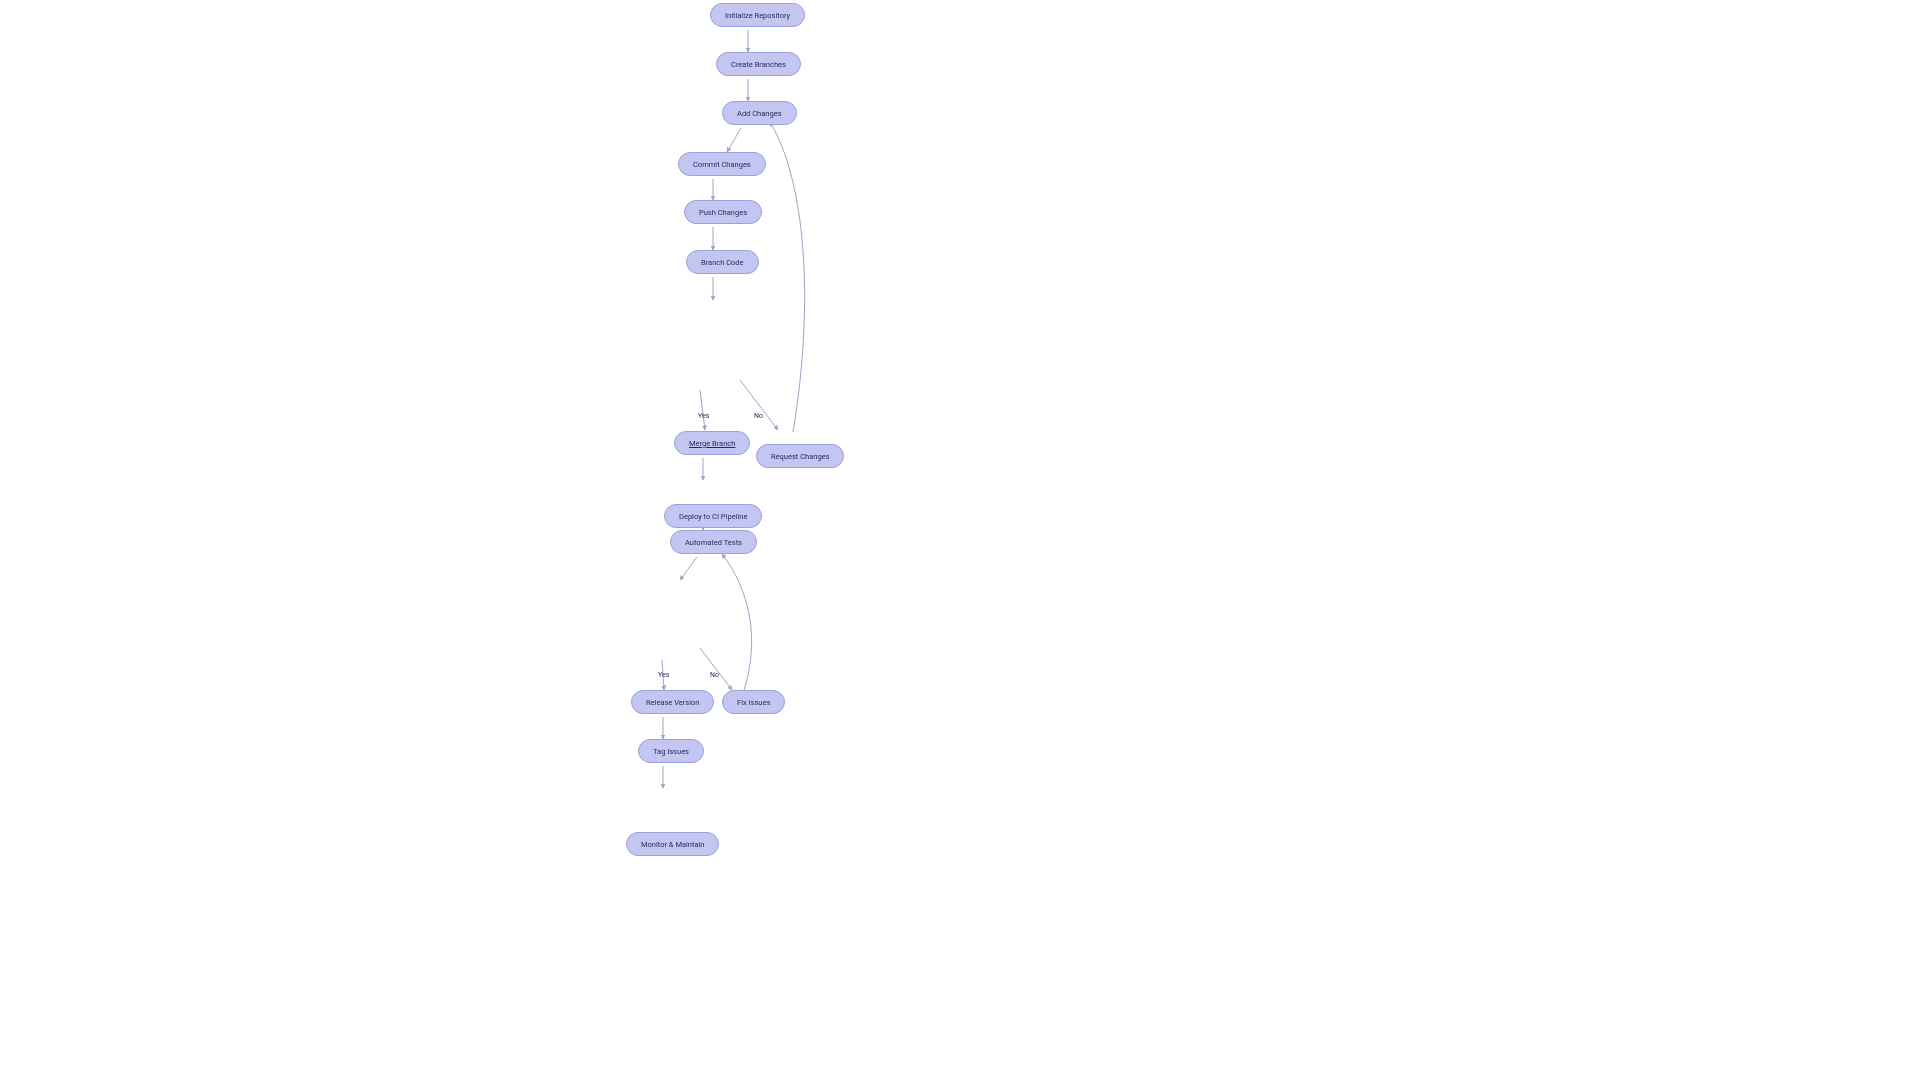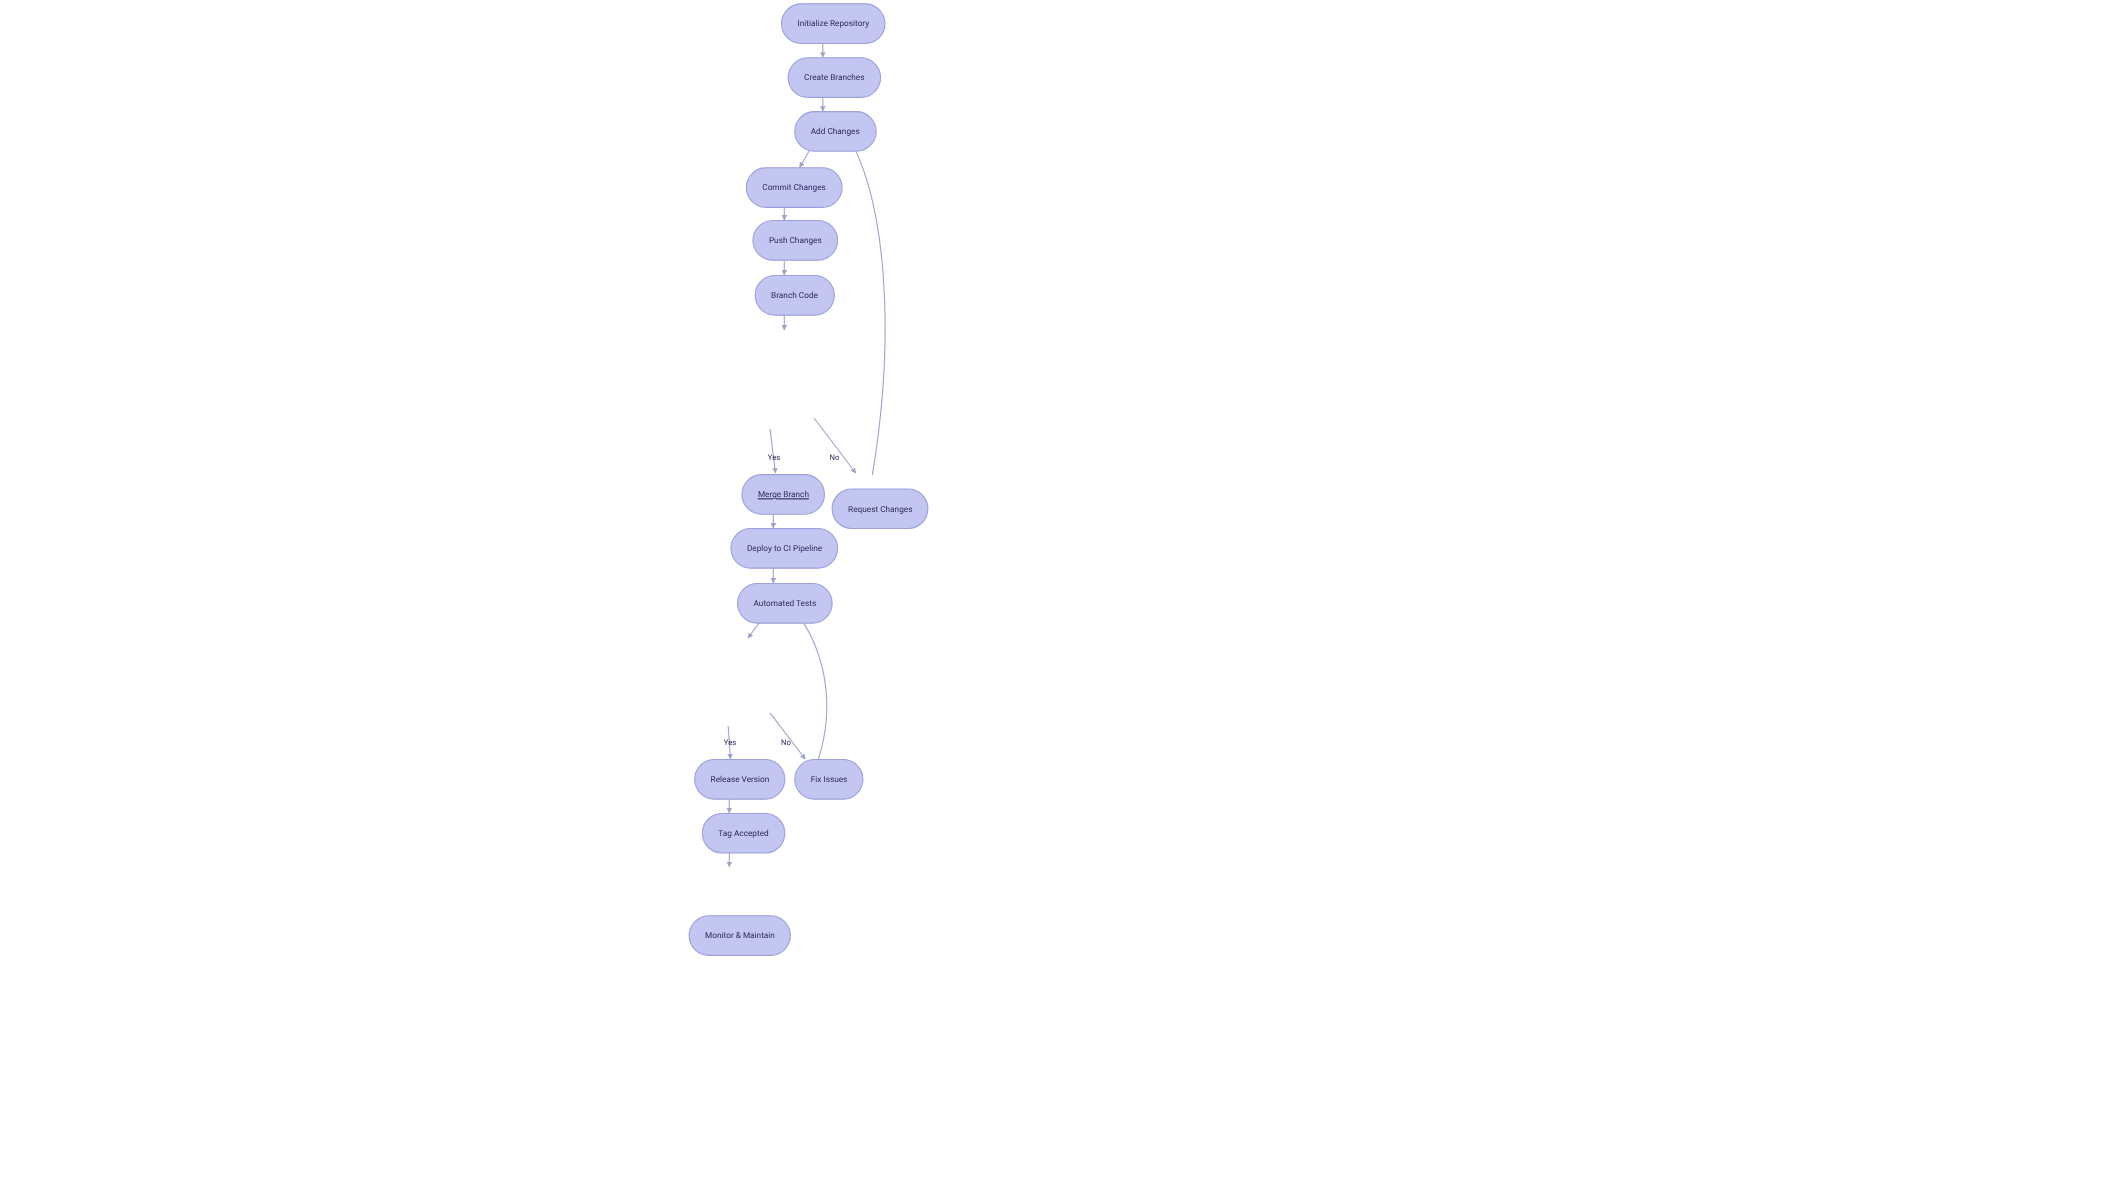--- a/index.html
+++ b/index.html
@@ -24,21 +24,21 @@
     font-size: 7.5px;
     color: #2b2a5e;
     text-align: center;
     line-height: 1.2;
     box-sizing: border-box;
   }
   .pill {
     background: #c2c6f0;
     border: 1px solid #9ca1db;
     border-radius: 999px;
-    height: 37px;
+    height: 24px;
     padding: 0 14px;
     white-space: nowrap;
   }
   .diamond-wrap {
     position: absolute;
     width: 100px;
     height: 100px;
   }
   .diamond {
     position: absolute;
@@ -127,27 +127,27 @@
   <div class="node pill" style="left:710px; top:3px;">Initialize Repository</div>
   <div class="node pill" style="left:716px; top:52px;">Create Branches</div>
   <div class="node pill" style="left:722px; top:101px;">Add Changes</div>
   <div class="node pill" style="left:678px; top:152px;">Commit Changes</div>
   <div class="node pill" style="left:684px; top:200px;">Push Changes</div>
   <div class="node pill" style="left:686px; top:250px;">Branch Code</div>
 
 
   <div class="node pill" style="left:674px; top:431px;text-decoration:underline;">Merge Branch</div>
   <div class="node pill" style="left:756px; top:444px;">Request Changes</div>
-  <div class="node pill" style="left:664px; top:480px;">Deploy to CI Pipeline</div>
+  <div class="node pill" style="left:664px; top:504px;">Deploy to CI Pipeline</div>
   <div class="node pill" style="left:670px; top:530px;">Automated Tests</div>
 
 
   <div class="node pill" style="left:631px; top:690px;">Release Version</div>
   <div class="node pill" style="left:722px; top:690px;">Fix Issues</div>
-  <div class="node pill" style="left:638px; top:739px;">Tag Accepted</div>
+  <div class="node pill" style="left:638px; top:739px;">Tag Issues</div>
   <div class="node pill" style="left:626px; top:788px;margin-top:44px;">Monitor &amp; Maintain</div>
 
   <div class="edge-label" style="left:698px; top:412px;">Yes</div>
   <div class="edge-label" style="left:754px; top:412px;">No</div>
   <div class="edge-label" style="left:658px; top:671px;">Yes</div>
   <div class="edge-label" style="left:710px; top:671px;">No</div>
 
 </div>
 
 </body></html>

